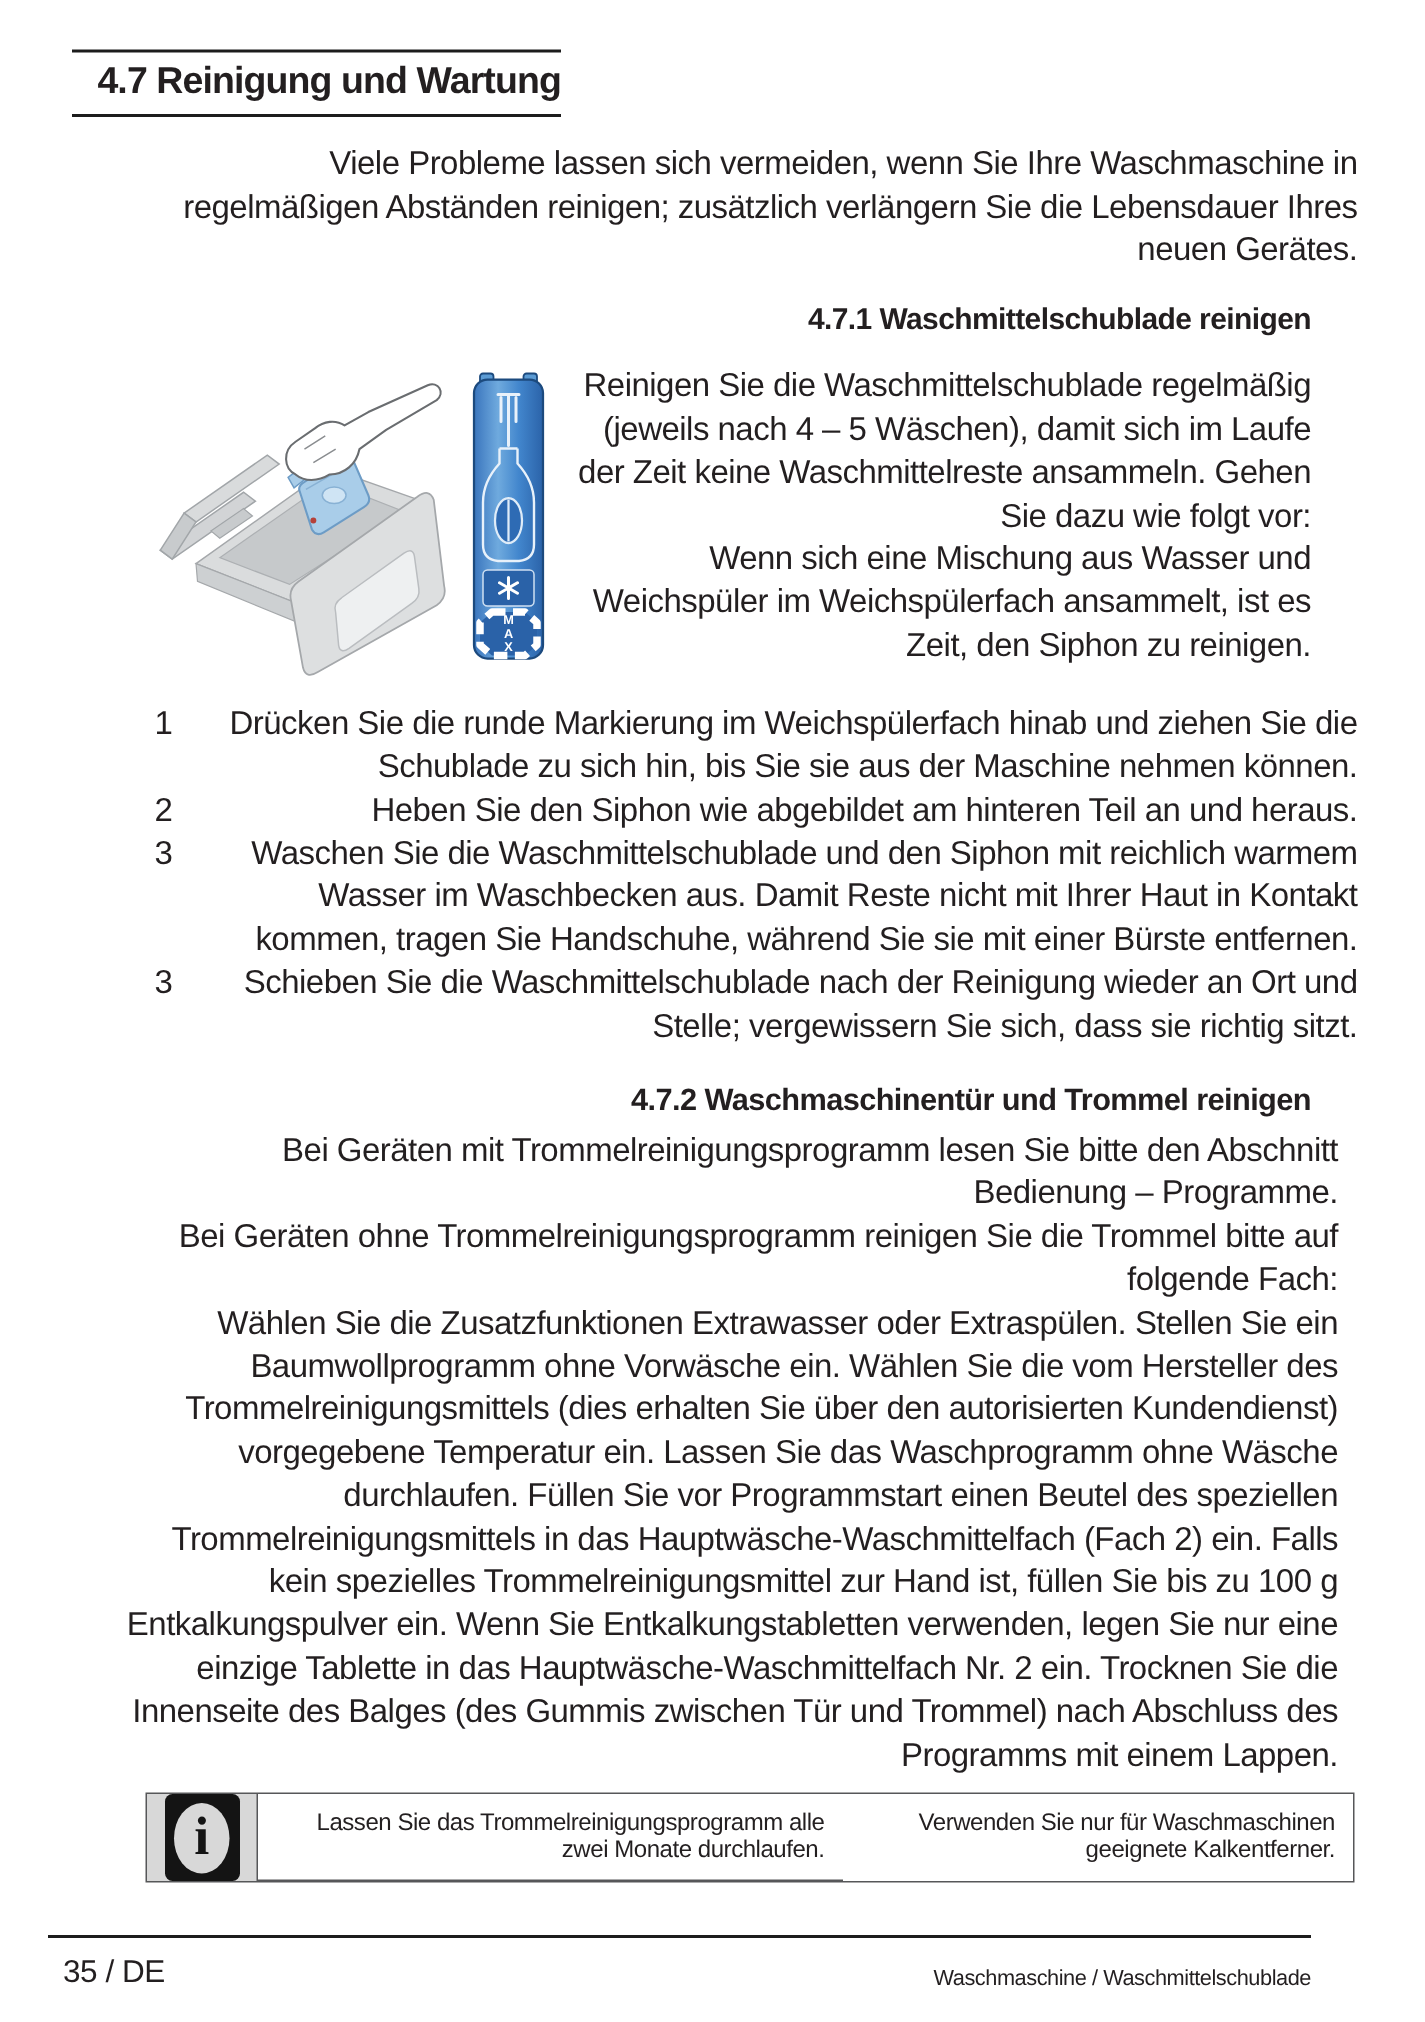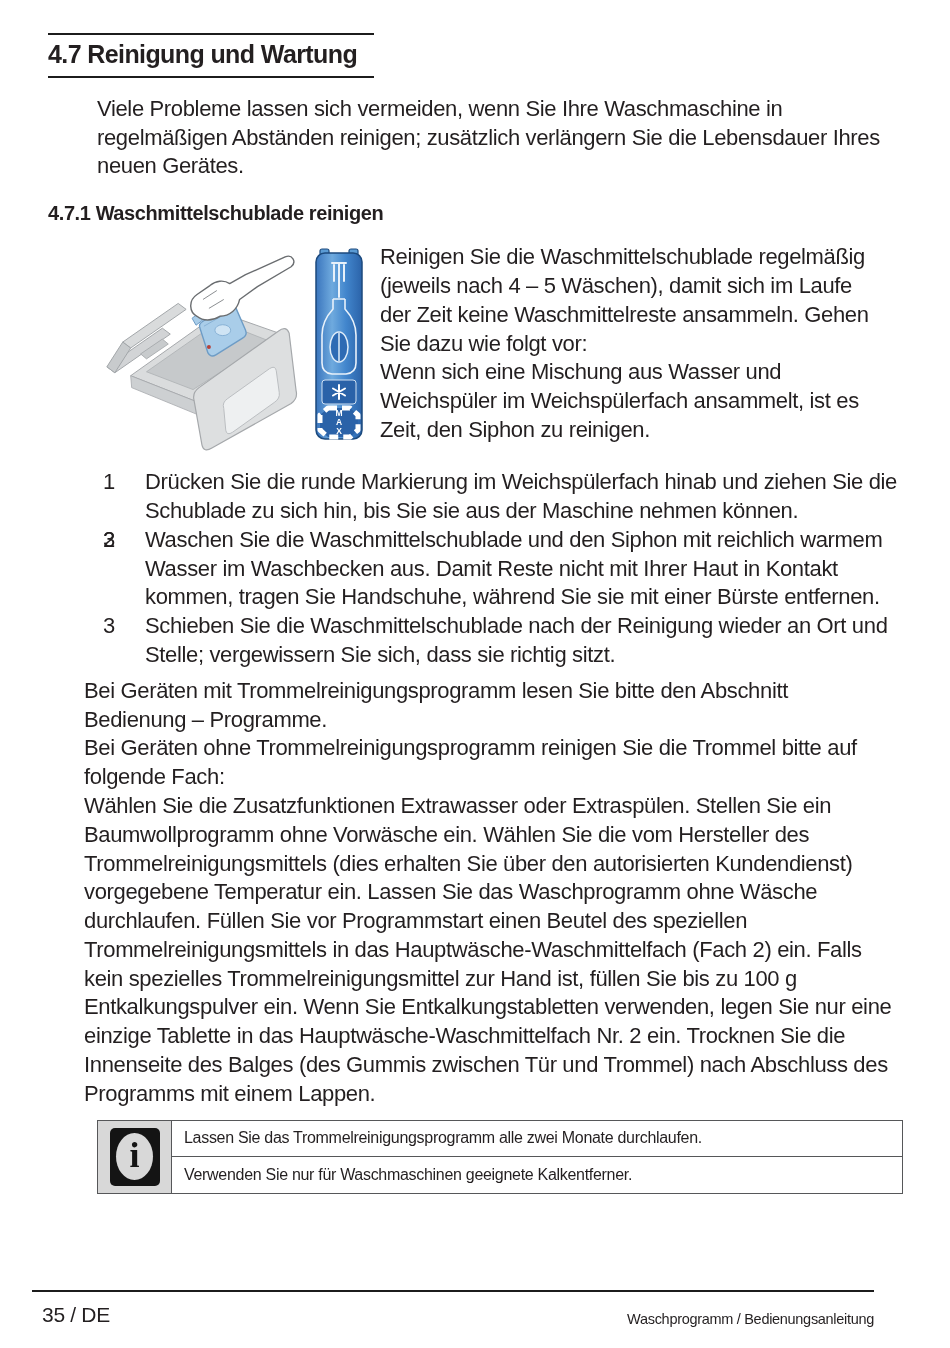--- a/index.html
+++ b/index.html
@@ -5,20 +5,21 @@
   * { box-sizing: border-box; }
   html,body { margin:0; padding:0; background:#ffffff; }
   .page {
     position: relative;
     width: 919px;
     height: 1348px;
     background: #ffffff;
     font-family: "Liberation Sans", sans-serif;
     color: #231f20;
     overflow: hidden;
+    text-align: right;
   }
   .content { padding: 0 45px 0 48px; }
 
   .title-block {
     margin-top: 33px;
     width: 326px;
     border-top: 2px solid #1c1c1c;
     border-bottom: 2px solid #1c1c1c;
     padding: 5px 0 7px 0;
     font-size: 25px;
@@ -87,21 +88,21 @@
     background: #d8d8d8;
     border-radius: 50%;
     display: flex; align-items: center; justify-content: center;
     font-family: "Liberation Serif", serif;
     font-weight: bold;
     font-size: 36px;
     line-height: 1;
     color: #141414;
     padding-bottom: 3px;
   }
-  .note-rows { flex: 1; display: flex; flex-direction: column; }
+  .note-rows { flex: 1; display: flex; flex-direction: row; }
   .note-row {
     min-height: 36px;
     display: flex; align-items: center;
     padding: 6px 12px;
     font-size: 16px;
     letter-spacing: -0.3px;
     border-bottom: 1px solid #565759;
   }
   .note-row:last-child { border-bottom: none; }
 
@@ -190,33 +191,35 @@
 
     <ol class="steps body-text">
 
         <li>
           <span class="num">1</span>
           <span>Drücken Sie die runde Markierung im Weichspülerfach hinab und ziehen Sie die Schublade zu sich hin, bis Sie sie aus der Maschine nehmen können.</span>
         </li>
 
         <li>
           <span class="num">2</span>
+          <span>Heben Sie den Siphon wie abgebildet am hinteren Teil an und heraus.</span>
         </li>
 
         <li>
           <span class="num">3</span>
           <span>Waschen Sie die Waschmittelschublade und den Siphon mit reichlich warmem Wasser im Waschbecken aus. Damit Reste nicht mit Ihrer Haut in Kontakt kommen, tragen Sie Handschuhe, während Sie sie mit einer Bürste entfernen.</span>
         </li>
 
         <li>
           <span class="num">3</span>
           <span>Schieben Sie die Waschmittelschublade nach der Reinigung wieder an Ort und Stelle; vergewissern Sie sich, dass sie richtig sitzt.</span>
         </li>
       </ol>
 
+    <h2 class="sub-heading-2">4.7.2 Waschmaschinentür und Trommel reinigen</h2>
 
     <div class="paragraphs body-text">
       <p><span>Bei Geräten mit Trommelreinigungsprogramm lesen Sie bitte den Abschnitt Bedienung – Programme.</span></p>
       <p><span>Bei Geräten ohne Trommelreinigungsprogramm </span><span class="b">reinigen Sie die Trommel</span><span> bitte auf folgende Fach:</span></p>
       <p><span>Wählen Sie die Zusatzfunktionen </span><span class="b">Extrawasser</span><span> oder </span><span class="b">Extraspülen.</span><span> Stellen Sie ein Baumwollprogramm ohne Vorwäsche ein. Wählen Sie die </span><span class="b">vom Hersteller des Trommelreinigungsmittels (dies erhalten Sie über den autorisierten Kundendienst) vorgegebene Temperatur</span><span> ein. Lassen Sie das Waschprogramm </span><span class="b">ohne Wäsche</span><span> durchlaufen. Füllen Sie vor Programmstart einen Beutel des speziellen Trommelreinigungsmittels in das Hauptwäsche-Waschmittelfach (Fach 2) ein. Falls kein spezielles Trommelreinigungsmittel zur Hand ist, füllen Sie bis zu 100 g Entkalkungspulver ein. Wenn Sie Entkalkungstabletten verwenden, legen Sie nur eine einzige Tablette in das Hauptwäsche-Waschmittelfach Nr. 2 ein. Trocknen Sie die Innenseite des Balges (des Gummis zwischen Tür und Trommel) nach Abschluss des Programms mit einem Lappen.</span></p>
     </div>
 
     <div class="note-box">
       <div class="note-icon-cell">
         <div class="note-icon">
@@ -232,15 +235,15 @@
           <div class="note-row">
             <span>Verwenden Sie nur für Waschmaschinen geeignete Kalkentferner.</span>
           </div>
         </div>
     </div>
 
   </div>
 
   <div class="footer">
     <span class="footer-left">35 / DE</span>
-    <span class="footer-right">Waschprogramm / Bedienungsanleitung</span>
+    <span class="footer-right">Waschmaschine / Waschmittelschublade</span>
   </div>
 </div>
 
 </body></html>

